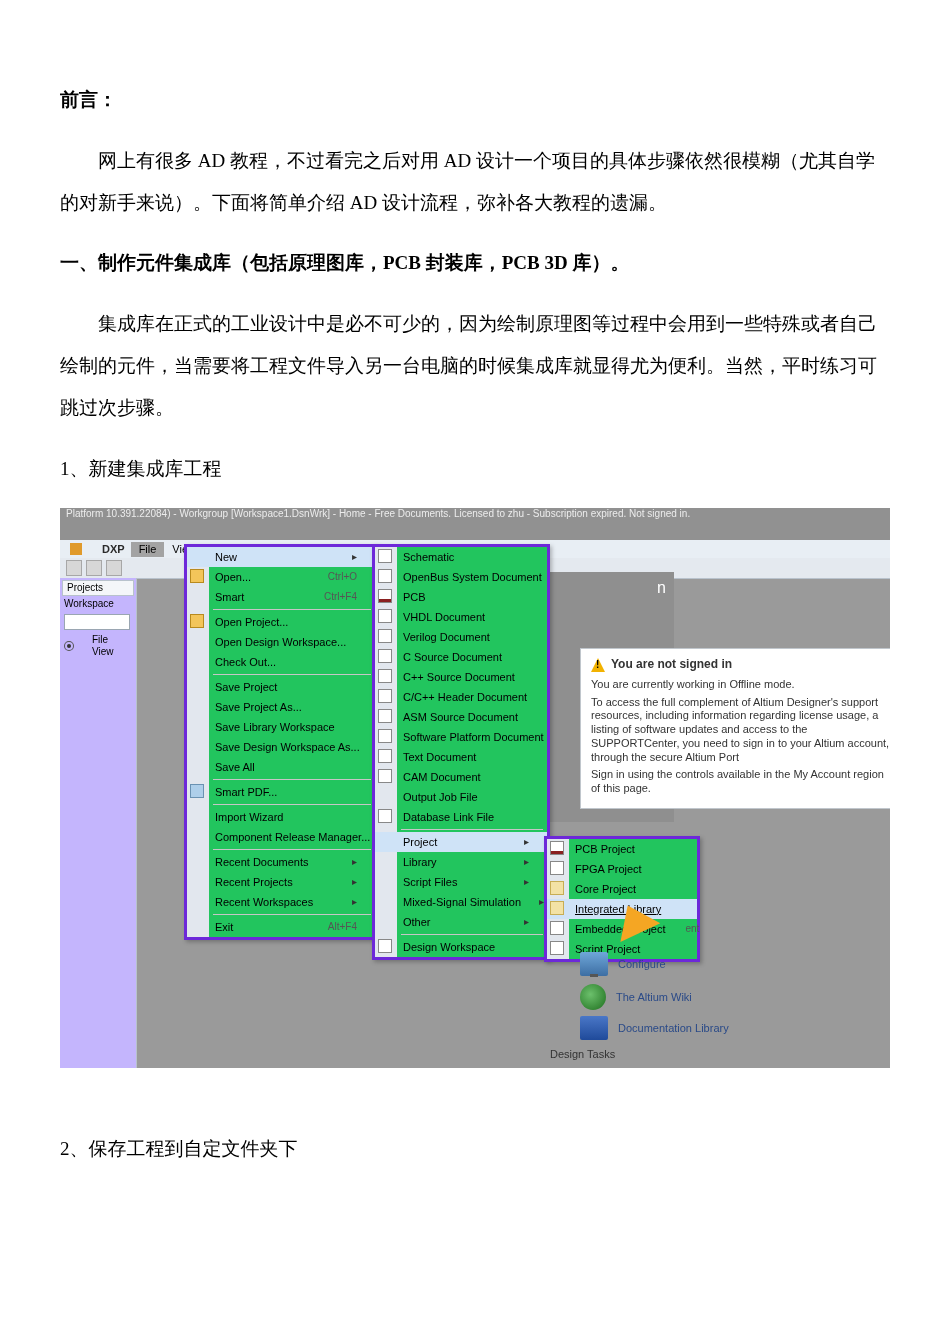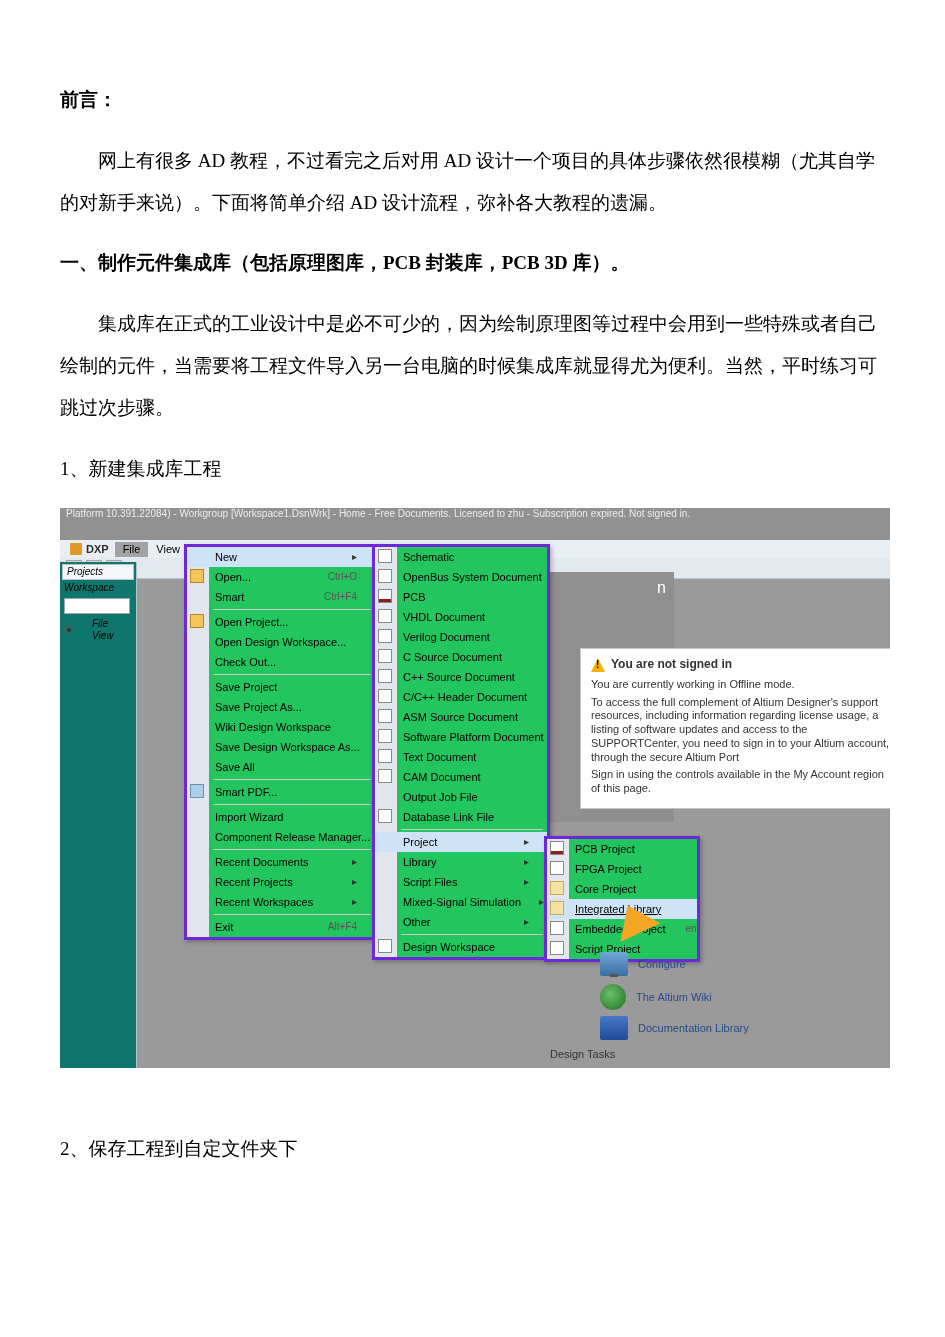--- a/index.html
+++ b/index.html
@@ -43,21 +43,21 @@
   }
   .menubar {
     height: 18px;
     background: #e8eef4;
     display: flex;
     align-items: center;
     padding: 0 4px;
     gap: 0;
   }
   .dxp {
-    display: flex; align-items: center; gap: 4px;
+    display: flex; align-items: center; gap: 20px;
     padding: 0 6px; font-weight: bold; color: #2b2b2b;
   }
   .dxp-icon {
     width: 12px; height: 12px; background: #e09a2b; display: inline-block;
   }
   .mitem {
     padding: 1px 8px;
     text-decoration: underline;
     text-decoration-color: transparent;
   }
@@ -66,24 +66,23 @@
     height: 20px;
     background: #e4e9ef;
     border-bottom: 1px solid #b8c2cc;
     display: flex; align-items: center; gap: 4px; padding: 0 6px;
   }
   .ticon {
     width: 14px; height: 14px; background: #d7d7d7; border: 1px solid #a7a7a7;
   }
 
   .left-col {
-    position: absolute; left: 0; top: 54px; width: 76px; height: 506px;
-    background: #0f766e;
+    position: absolute; left: 0; top: 70px; width: 76px; height: 506px;
+    background: #c4b5fd;
     border-right: 1px solid #b8c2cc;
-    font-style: italic;
   }
   .tab-projects {
     background: #f4f6f9; border: 1px solid #b8c2cc; font-size: 10px;
     padding: 1px 4px; margin: 2px 2px 0 2px;
   }
   .ws-row {
     font-size: 10px; padding: 2px 4px;
   }
   .input-slim {
     width: 64px; height: 14px; background: #fff; border: 1px solid #9aa6b2; margin: 2px 4px;
@@ -172,21 +171,21 @@
   .pointer {
     position: absolute; left: 552px; top: 396px; width: 0; height: 0;
     border-left: 22px solid transparent;
     border-right: 22px solid transparent;
     border-bottom: 30px solid #f5a623;
     transform: rotate(-25deg);
   }
 
   
   .linkrow {
-    position: absolute; left: 540px; width: 260px;
+    position: absolute; left: 520px; width: 260px;
     display: flex; align-items: center; gap: 10px;
     font-size: 11px; color: #2a4a88;
   }
   .bigicon {
     width: 28px; height: 24px; border-radius: 2px;
   }
   .bi-monitor { background: linear-gradient(#6fa7d9,#3d6ea3); position: relative; }
   .bi-monitor::after{content:""; position:absolute; left:10px; top:22px; width:8px; height:3px; background:#555;}
   .bi-globe { background: radial-gradient(circle at 40% 40%, #6cc06c, #1d6e1d); border-radius:50%; width:26px; height:26px; }
   .bi-book  { background: linear-gradient(#4a77c7,#1f4a9a); }
@@ -270,21 +269,21 @@
           <span>Check Out...</span>
         </div>
       <div class="sep"></div>
       <div class="mi">
           <span>Save Project</span>
         </div>
       <div class="mi">
           <span>Save Project As...</span>
         </div>
       <div class="mi">
-          <span>Wiki Design Workspace</span>
+          <span>Save Library Workspace</span>
         </div>
       <div class="mi">
           <span>Save Design Workspace As...</span>
         </div>
       <div class="mi">
           <span>Save All</span>
         </div>
       <div class="sep"></div>
       <div class="mi">
         <span class="ic ic-img"></span>

